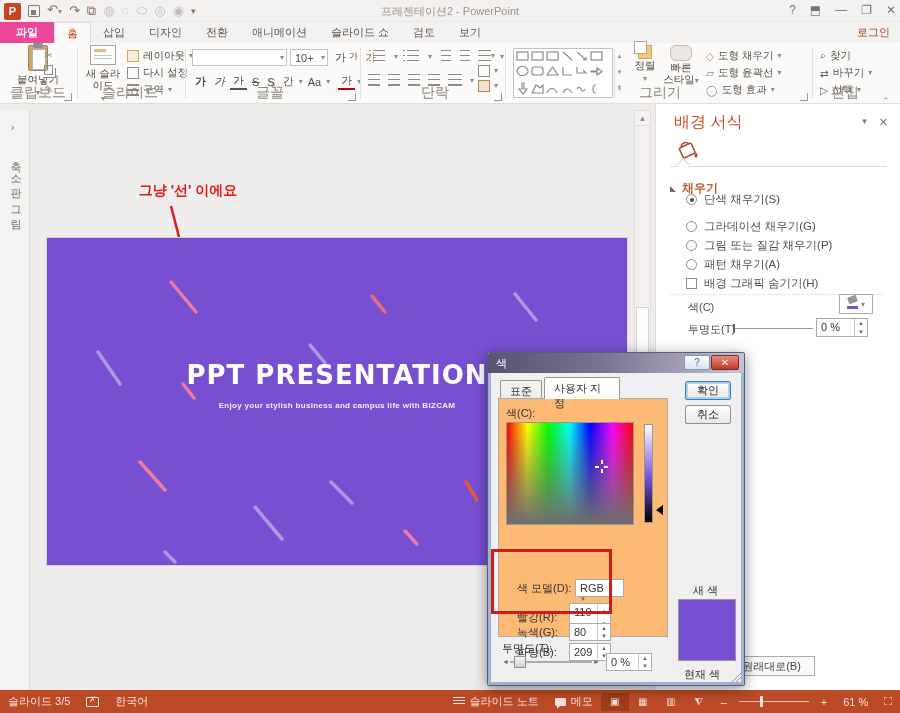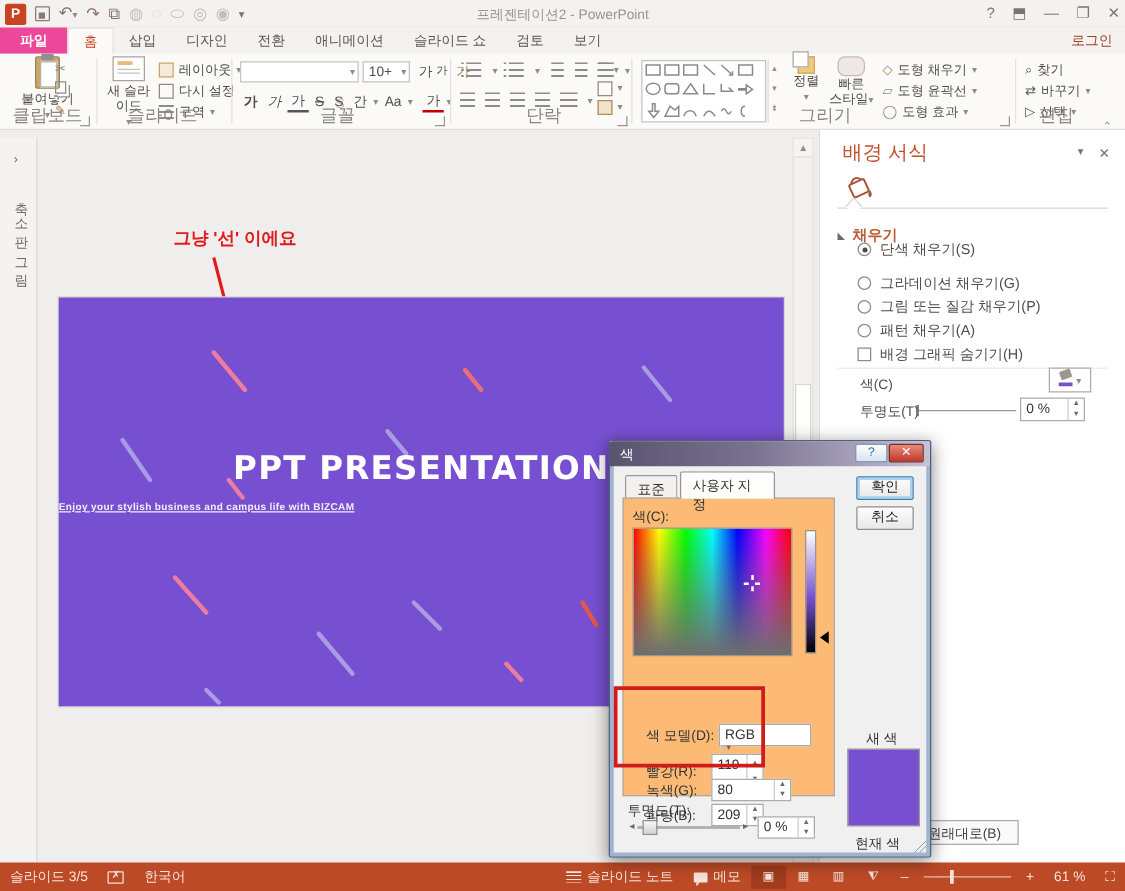--- a/index.html
+++ b/index.html
@@ -52,21 +52,21 @@
   .arr-sq:before { content:""; position:absolute; left:-5px; top:-5px; width:11px; height:11px; background:#fff; border:1px solid #A8A39D; }
   .qs-ic { width:22px; height:16px; background:#EFE7E3; border:1px solid #C9B9B1; border-radius:6px; margin:0 auto; }
 
   
   #main { position:absolute; top:104px; left:0; width:900px; height:586px; background:#F0EEEC; }
   #thumbstrip { position:absolute; left:0; top:6px; bottom:0; width:30px; background:#F5F3F2; border-right:1px solid #DCD9D6; color:#6E6964; }
   .vtext { position:absolute; top:44px; left:8px; writing-mode:vertical-rl; font-size:11px; letter-spacing:2px; color:#6E6964; }
   #editing { position:absolute; left:31px; top:6px; width:624px; height:580px; background:#F0EEEC; }
   #slide { position:absolute; left:16px; top:128px; width:580px; height:327px; box-shadow:0 0 0 1px #D8D5D2; }
   .slide-title { position:absolute; left:0; width:100%; top:122px; text-align:center; color:#fff; font-size:26px; font-weight:800; font-family:"DejaVu Sans","Liberation Sans",sans-serif; letter-spacing:1px; }
-  .slide-sub { position:absolute; left:0; width:100%; top:163px; text-align:left; color:#F2EEFA; font-size:8px; font-weight:bold; letter-spacing:0.3px;text-decoration:underline; }
+  .slide-sub { position:absolute; left:0; width:100%; top:163px; text-align:center; color:#F2EEFA; font-size:8px; font-weight:bold; letter-spacing:0.3px; }
   #anno-text { position:absolute; left:67px; top:72px; width:180px; text-align:center; color:#DF1B1B; font-weight:bold; font-size:14px; }
   
   #vscroll { position:absolute; left:603px; top:0; width:17px; height:580px; background:#F3F1EF; border:1px solid #E2DFDC; }
   .sb-arrow { position:absolute; left:0; width:15px; height:15px; background:#F6F4F2; border-bottom:1px solid #E2DFDC; color:#8F8B86; font-size:8px; text-align:center; line-height:15px; }
   .sb-thumb { position:absolute; left:1px; top:196px; width:13px; height:46px; background:#FDFDFC; border:1px solid #D8D5D2; }
 
   
   #panel { position:absolute; left:655px; top:0; width:245px; height:586px; background:#FFFFFF; border-left:1px solid #E0DDDA; }
   .panel-title { position:absolute; left:18px; top:8px; font-size:16px; color:#C3512B; }
   .panel-btns { position:absolute; right:12px; top:12px; color:#7A7572; font-size:11px; display:flex; gap:12px; }
@@ -473,40 +473,40 @@
         <i style="left:5.5px; bottom:0; width:2px; height:4px;"></i>
         <i style="left:0; top:5.5px; width:4px; height:2px;"></i>
         <i style="right:0; top:5.5px; width:4px; height:2px;"></i>
       </div>
     </div>
     <div class="lumbar"></div>
     <div class="lumarrow"></div>
 
     <div class="drow" style="top:180px;">
       <span class="dlabel" style="width:58px;">색 모델(D):</span>
-      <span class="spinbox" style="width:74px; height:18px;flex-direction:column;">
+      <span class="spinbox" style="width:49px; height:18px;flex-direction:column;">
         <span class="val">RGB</span>
         <span class="spin" style="justify-content:center;">
             <span>▼</span>
           </span>
       </span>
     </div>
     <div class="drow" style="top:204px;">
       <span class="dlabel">빨강(R):</span>
       <span class="spinbox" style="width:42px; height:28px;">
         <span class="val">119</span>
         <span class="spin">
             <span>▲</span>
             <span>▼</span>
           </span>
       </span>
     </div>
     <div class="drow" style="top:224px;">
       <span class="dlabel">녹색(G):</span>
-      <span class="spinbox" style="width:64px; height:18px;">
+      <span class="spinbox" style="width:42px; height:18px;">
         <span class="val">80</span>
         <span class="spin">
             <span>▲</span>
             <span>▼</span>
           </span>
       </span>
     </div>
     <div class="drow" style="top:244px;">
       <span class="dlabel">파랑(B):</span>
       <span class="spinbox" style="width:42px; height:18px;">

